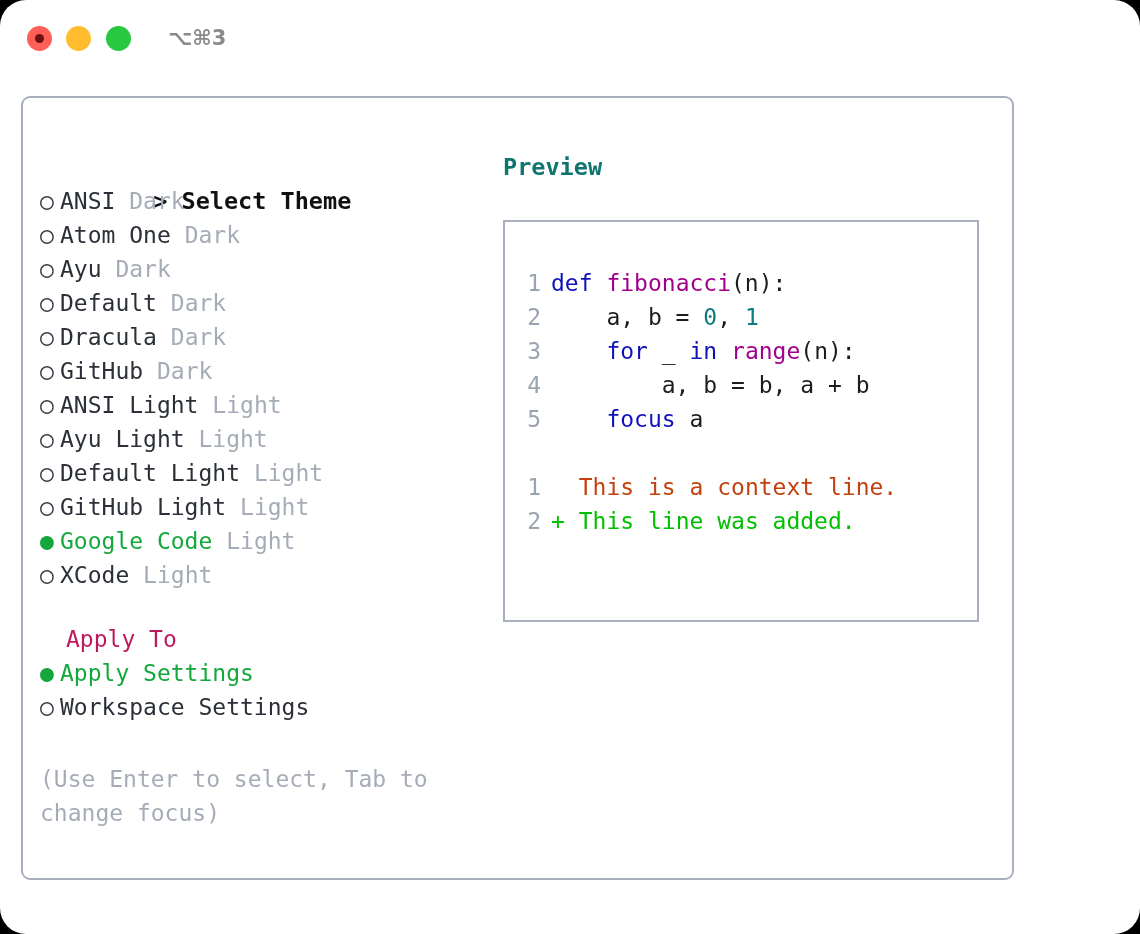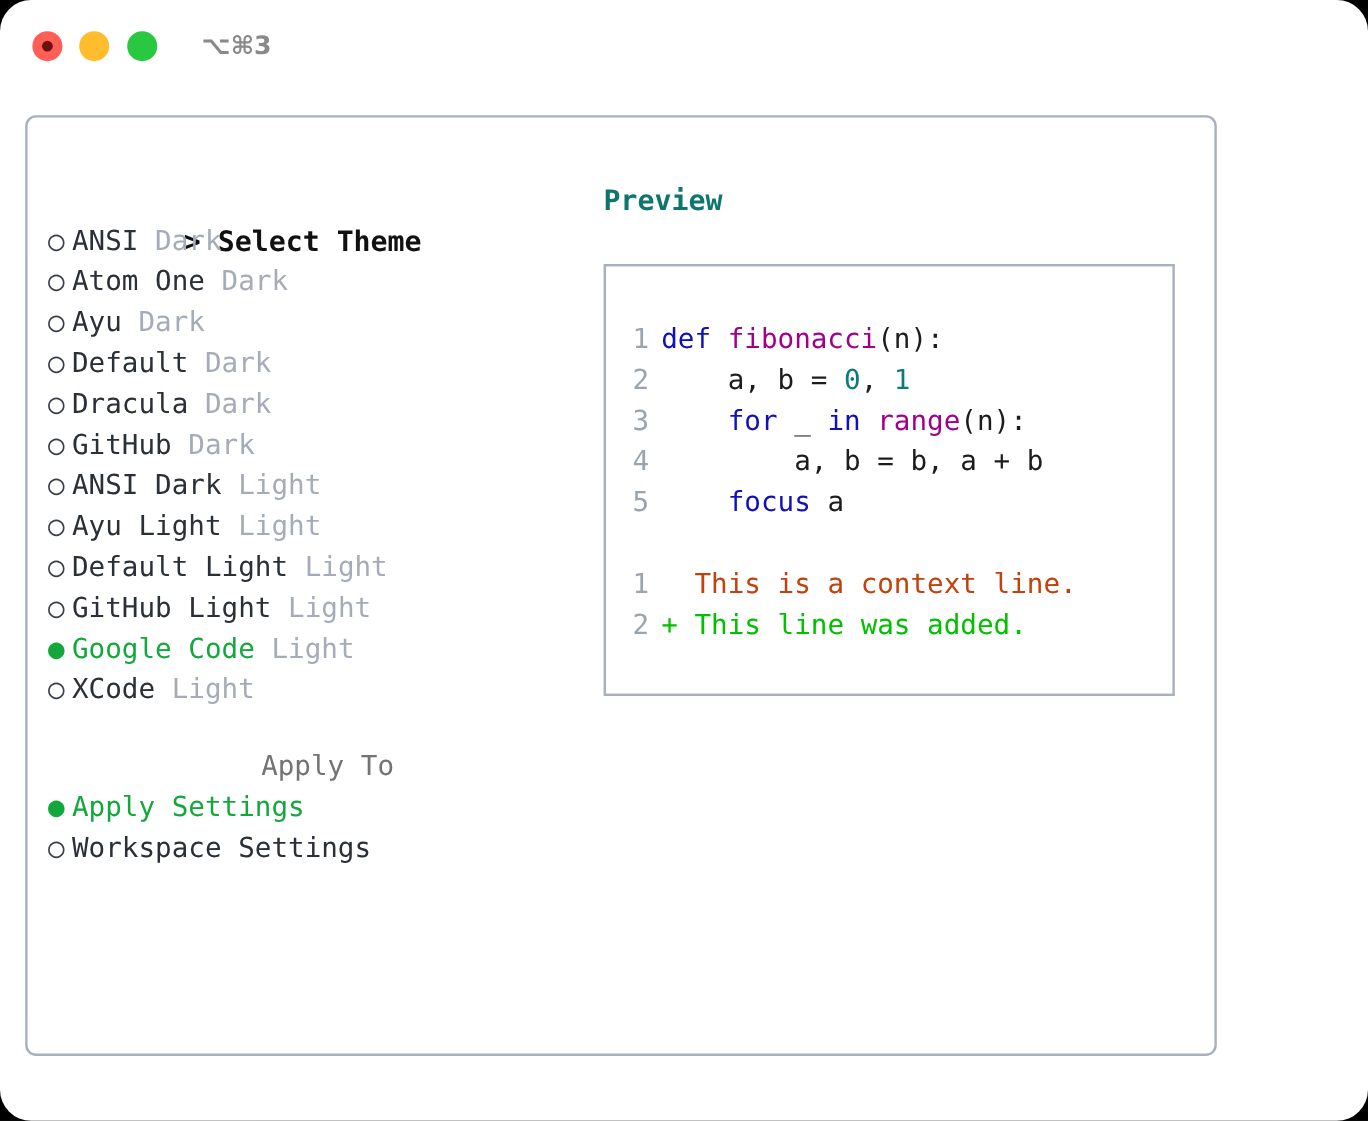--- a/index.html
+++ b/index.html
@@ -106,23 +106,22 @@
     width: 20px;
     color: #3a3f47;
   }
   .marker.sel { color: #14a83c; }
 
   .theme-name   { color: #2b3038; }
   .theme-name.sel { color: #14a83c; }
   .theme-tag    { color: #a5acb8; }
 
   .section-title {
-    color: #737373;
+    color: #be185d;
     padding-left: 26px;
-    text-align: center;
   }
   .apply-name { color: #2b3038; }
   .apply-name.sel { color: #14a83c; }
 
   .spacer-sm { height: 30px; }
   .spacer-md { height: 38px; }
 
   .hint {
     color: #a5acb8;
     font-size: 23px;
@@ -142,21 +141,21 @@
   .preview-title {
     font-size: 23.5px;
     font-weight: bold;
     color: #0f766e;
     line-height: 34px;
   }
 
   .preview-box {
     margin-top: 36px;
     width: 476px;
-    height: 360px;
+    height: 402px;
     border: 2px solid #a9b0bd;
     box-sizing: border-box;
     background: #ffffff;
     position: relative;
   }
 
   .code-area {
     position: absolute;
     left: 12px;
     top: 44px;
@@ -208,39 +207,40 @@
         <span class="caret">&gt;</span><span> </span><span>Select Theme</span>
       </div>
 
       <div id="theme-items">
           <div class="row"><span class="marker">○</span><span class="theme-name">ANSI</span><span> </span><span class="theme-tag">Dark</span></div>
           <div class="row"><span class="marker">○</span><span class="theme-name">Atom One</span><span> </span><span class="theme-tag">Dark</span></div>
           <div class="row"><span class="marker">○</span><span class="theme-name">Ayu</span><span> </span><span class="theme-tag">Dark</span></div>
           <div class="row"><span class="marker">○</span><span class="theme-name">Default</span><span> </span><span class="theme-tag">Dark</span></div>
           <div class="row"><span class="marker">○</span><span class="theme-name">Dracula</span><span> </span><span class="theme-tag">Dark</span></div>
           <div class="row"><span class="marker">○</span><span class="theme-name">GitHub</span><span> </span><span class="theme-tag">Dark</span></div>
-          <div class="row"><span class="marker">○</span><span class="theme-name">ANSI Dark</span><span> </span><span class="theme-tag">Light</span></div>
+          <div class="row"><span class="marker">○</span><span class="theme-name">ANSI Light</span><span> </span><span class="theme-tag">Light</span></div>
           <div class="row"><span class="marker">○</span><span class="theme-name">Ayu Light</span><span> </span><span class="theme-tag">Light</span></div>
           <div class="row"><span class="marker">○</span><span class="theme-name">Default Light</span><span> </span><span class="theme-tag">Light</span></div>
           <div class="row"><span class="marker">○</span><span class="theme-name">GitHub Light</span><span> </span><span class="theme-tag">Light</span></div>
           <div class="row"><span class="marker sel">●</span><span class="theme-name sel">Google Code</span><span> </span><span class="theme-tag">Light</span></div>
           <div class="row"><span class="marker">○</span><span class="theme-name">XCode</span><span> </span><span class="theme-tag">Light</span></div>
         </div>
 
       <div class="spacer-sm"></div>
 
       <div class="row section-title">Apply To</div>
 
       <div id="apply-items">
           <div class="row"><span class="marker sel">●</span><span class="apply-name sel">Apply Settings</span></div>
           <div class="row"><span class="marker">○</span><span class="apply-name">Workspace Settings</span></div>
         </div>
 
       <div class="spacer-md"></div>
 
+      <div class="hint">(Use Enter to select, Tab to change focus)</div>
     </div>
 
     <div class="right-col">
       <div class="preview-title">Preview</div>
       <div class="preview-box">
         <div class="code-area">
           <div id="code-lines">
               <div class="code-line"><span class="ln">1</span><span class="kw">def </span><span class="fn">fibonacci</span><span class="plain">(n):</span></div>
               <div class="code-line"><span class="ln">2</span><span class="plain">    a, b = </span><span class="num">0</span><span class="plain">, </span><span class="num">1</span></div>
               <div class="code-line"><span class="ln">3</span><span class="plain">    </span><span class="kw">for</span><span class="plain"> _ </span><span class="kw">in</span><span class="plain"> </span><span class="fn">range</span><span class="plain">(n):</span></div>

